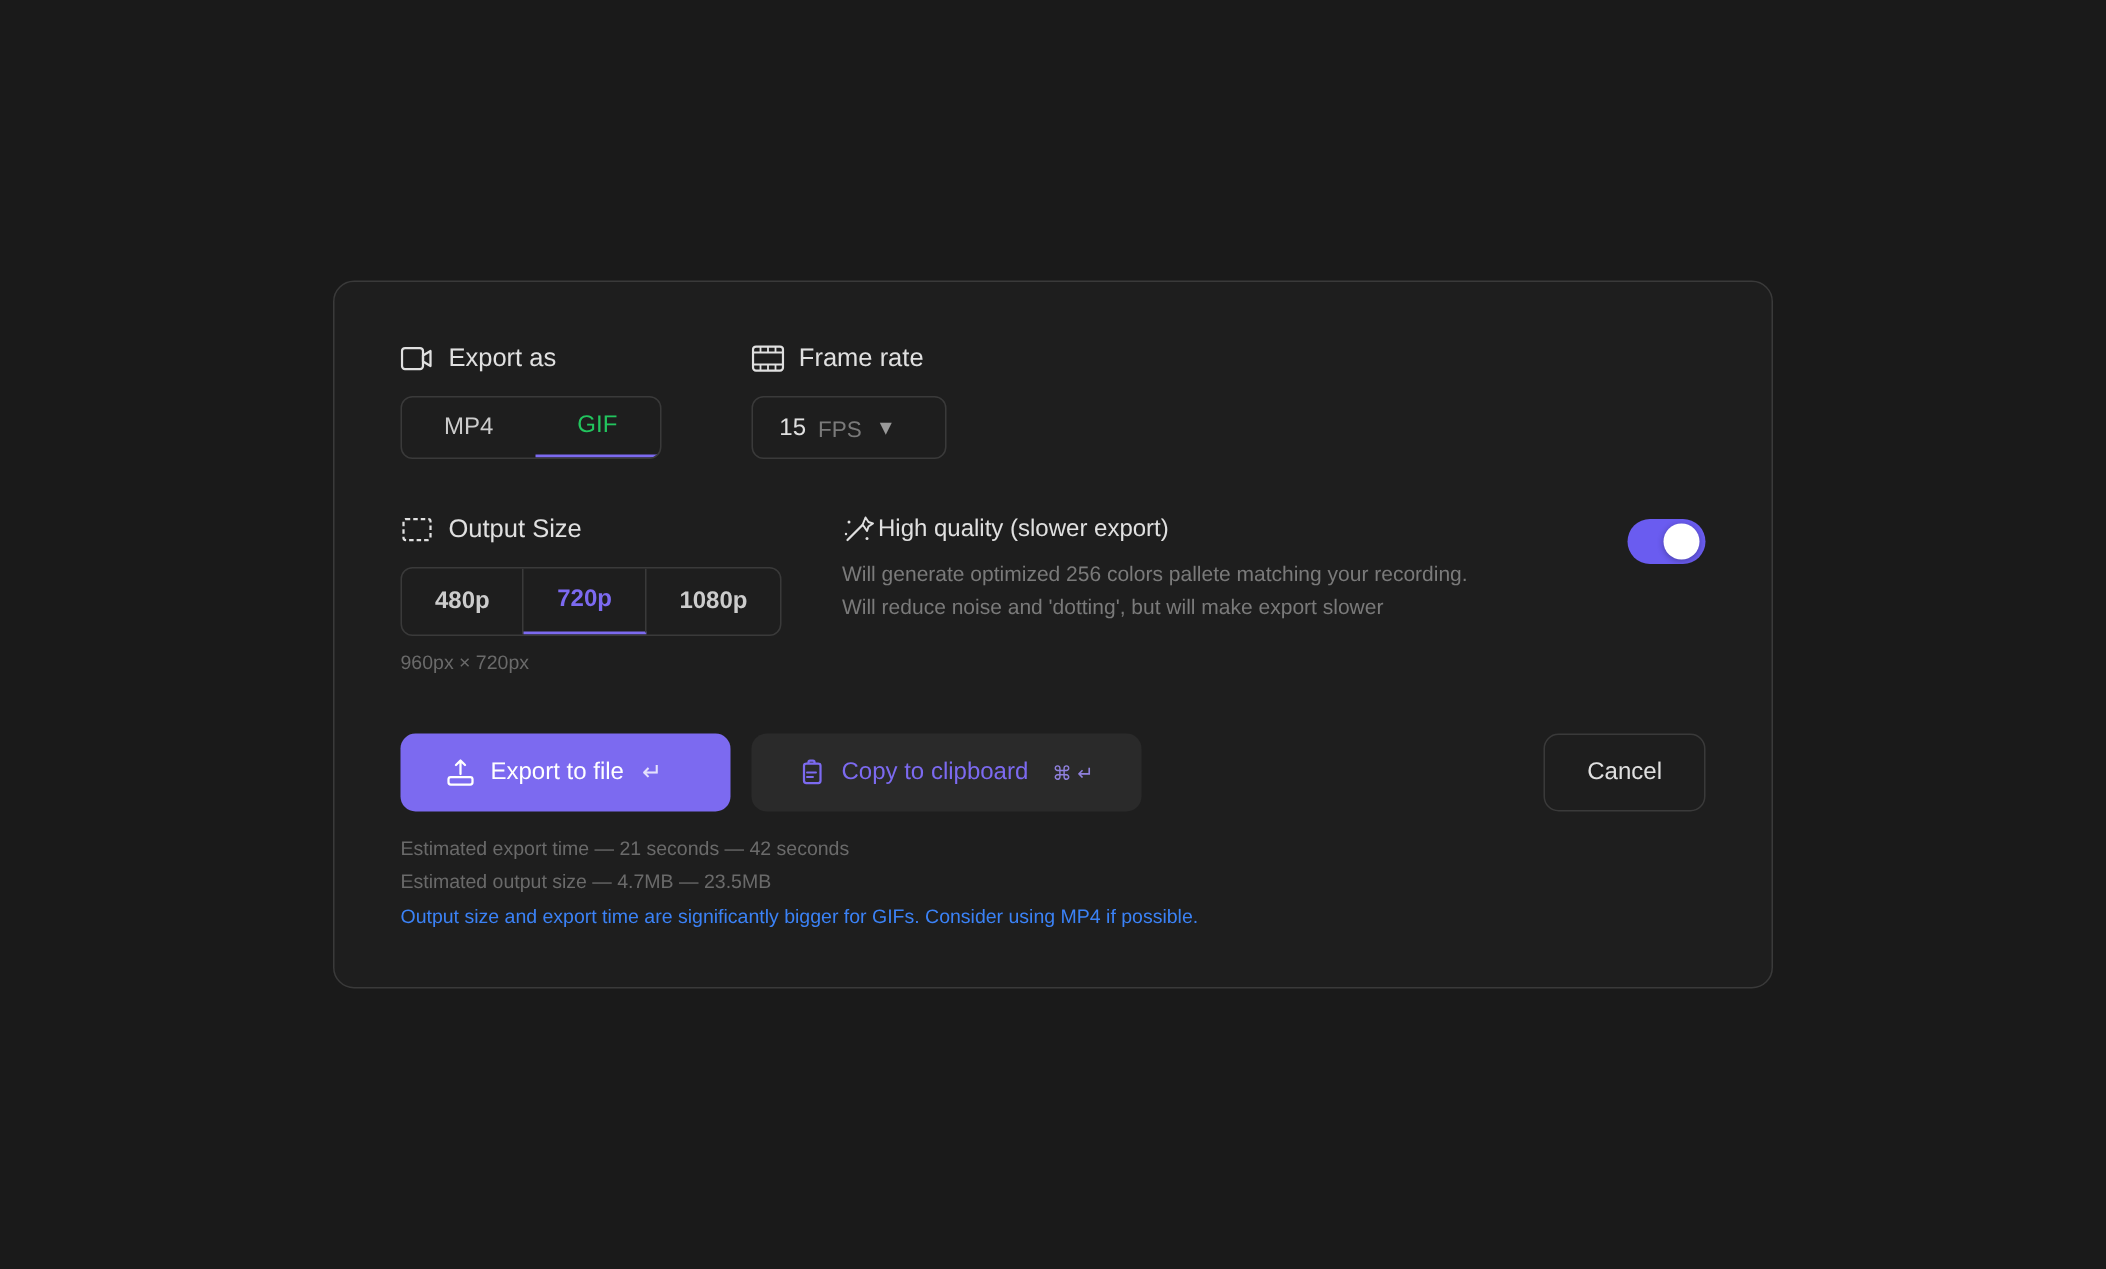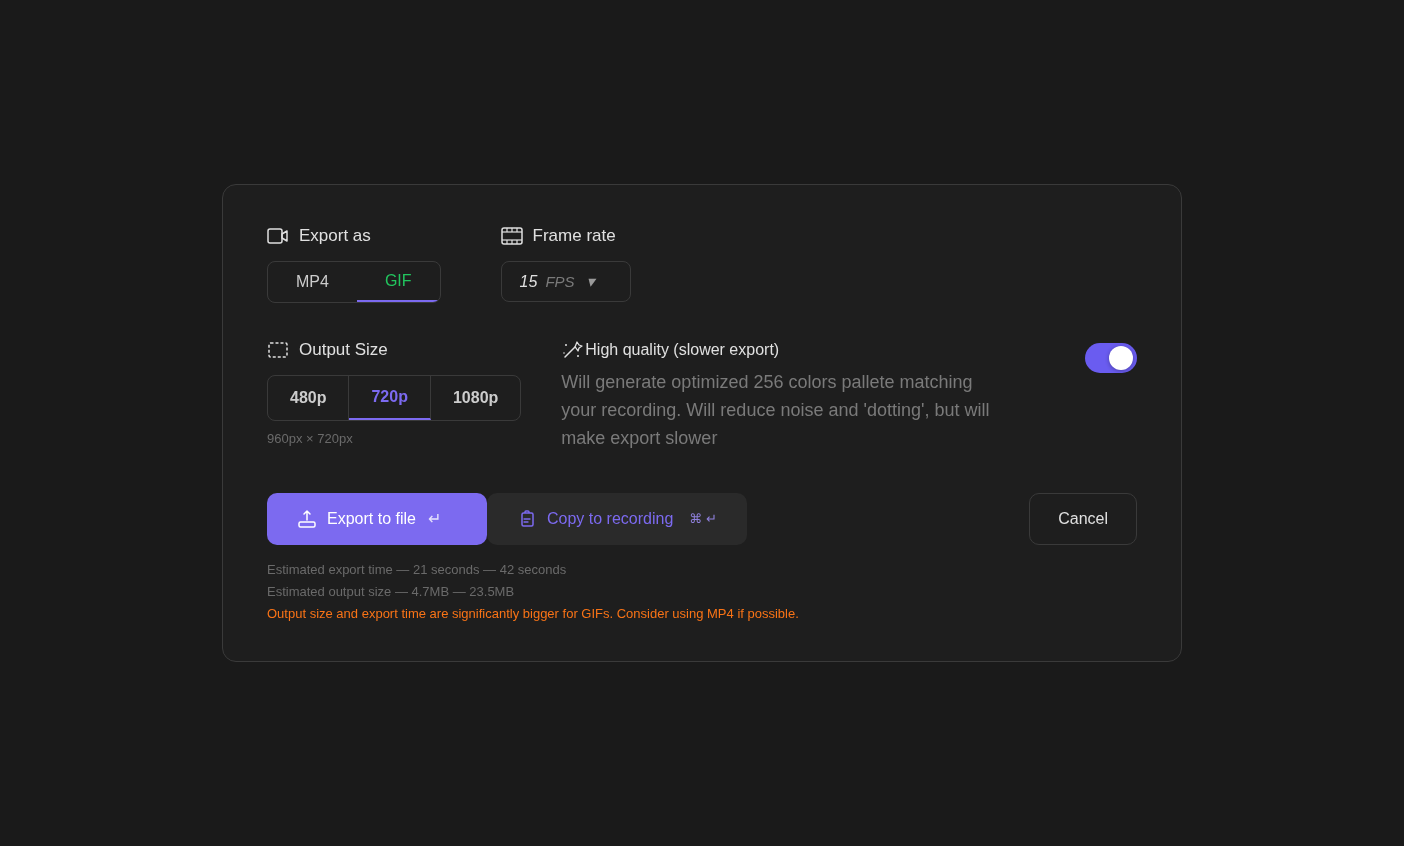--- a/index.html
+++ b/index.html
@@ -72,31 +72,30 @@
       border-bottom: 2px solid #7c6af0;
     }
 
     .format-btn:not(.active) {
       color: #ccc;
     }
 
     
     .fps-dropdown {
       display: flex;
-      align-items: center;
+      align-items: flex-end;
       background: transparent;
       border: 1px solid #3a3a3a;
       border-radius: 8px;
       padding: 10px 18px;
       cursor: pointer;
       gap: 8px;
       color: #e0e0e0;
       font-size: 16px;
       min-width: 130px;
-      font-style: italic;
     }
 
     .fps-value {
       font-size: 16px;
       font-weight: 500;
       color: #e0e0e0;
     }
 
     .fps-unit {
       color: #7a7a7a;
@@ -169,21 +168,21 @@
       align-items: center;
       gap: 2px;
       font-size: 16px;
       font-weight: 500;
       color: #e0e0e0;
       margin-bottom: 8px;
     }
 
     .quality-desc {
       color: #7a7a7a;
-      font-size: 18px;
+      font-size: 14px;
       line-height: 1.55;
       max-width: 440px;
     }
 
     
     .toggle-switch {
       position: relative;
       width: 52px;
       height: 30px;
       flex-shrink: 0;
@@ -209,21 +208,21 @@
       position: absolute;
       top: 3px;
       right: 4px;
       box-shadow: 0 1px 4px rgba(0,0,0,0.3);
     }
 
     
     .action-row {
       display: flex;
       align-items: center;
-      gap: 0;
+      gap: 14px;
       margin-bottom: 14px;
     }
 
     .export-btn {
       background: #7c6af0;
       border: none;
       border-radius: 10px;
       color: #fff;
       font-size: 16px;
       font-weight: 500;
@@ -271,21 +270,21 @@
     }
 
     
     .info-text {
       color: #6a6a6a;
       font-size: 13px;
       line-height: 1.7;
     }
 
     .info-text .warning {
-      color: #f97316;
+      color: #3b82f6;
     }
 
     
     svg {
       display: block;
     }
   </style>
 </head>
 <body>
 
@@ -391,21 +390,21 @@
     </button>
 
     <button class="clipboard-btn">
       <span>
         <svg width="20" height="20" viewBox="0 0 20 20" fill="none">
           <rect x="5" y="4" width="11" height="13" rx="1.5" stroke="#7c6af0" stroke-width="1.5"></rect>
           <path d="M8 4V3a1 1 0 0 1 1-1h2a1 1 0 0 1 1 1v1" stroke="#7c6af0" stroke-width="1.5"></path>
           <path d="M7 10h6M7 13h4" stroke="#7c6af0" stroke-width="1.3" stroke-linecap="round"></path>
         </svg>
       </span>
-      <span>Copy to recording</span>
+      <span>Copy to clipboard</span>
       <span class="kbd-hint" style="margin-left:6px;">⌘ ↵</span>
     </button>
 
     <button class="cancel-btn">Cancel</button>
   </div>
 
   <div class="info-text">
     <div>Estimated export time — 21 seconds — 42 seconds</div>
     <div>Estimated output size — 4.7MB — 23.5MB</div>
     <div class="warning">Output size and export time are significantly bigger for GIFs. Consider using MP4 if possible.</div>

